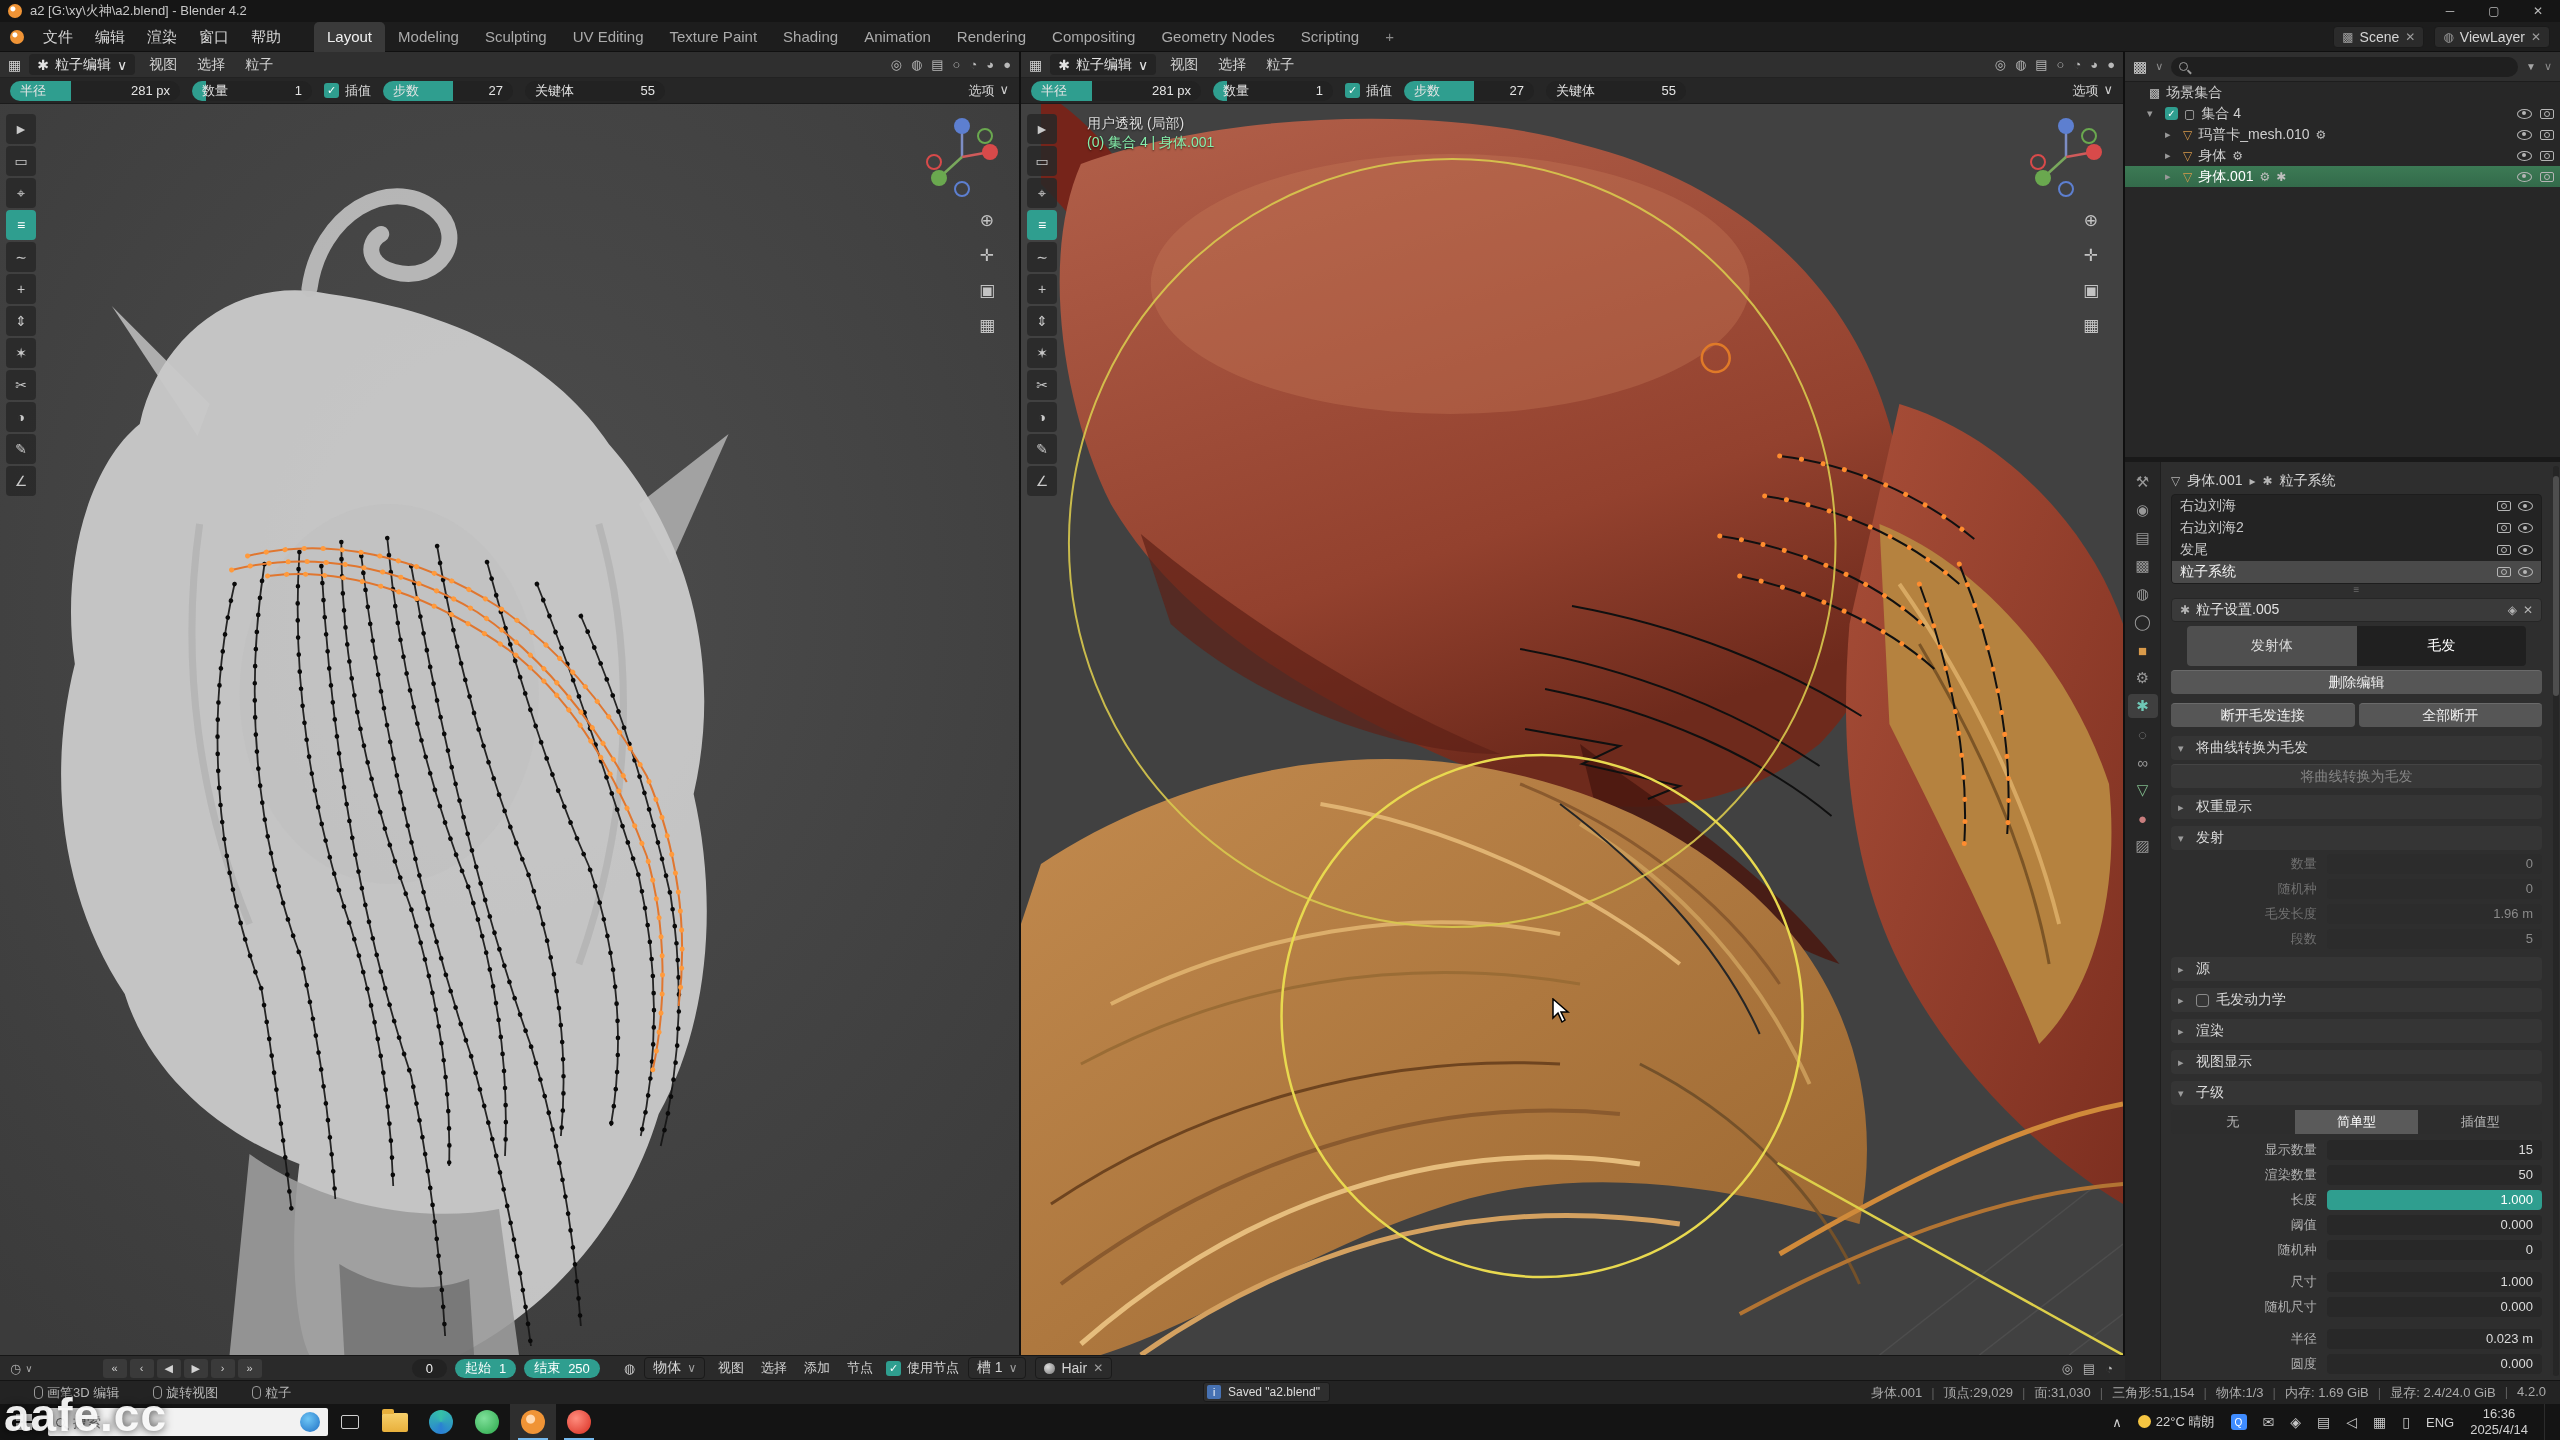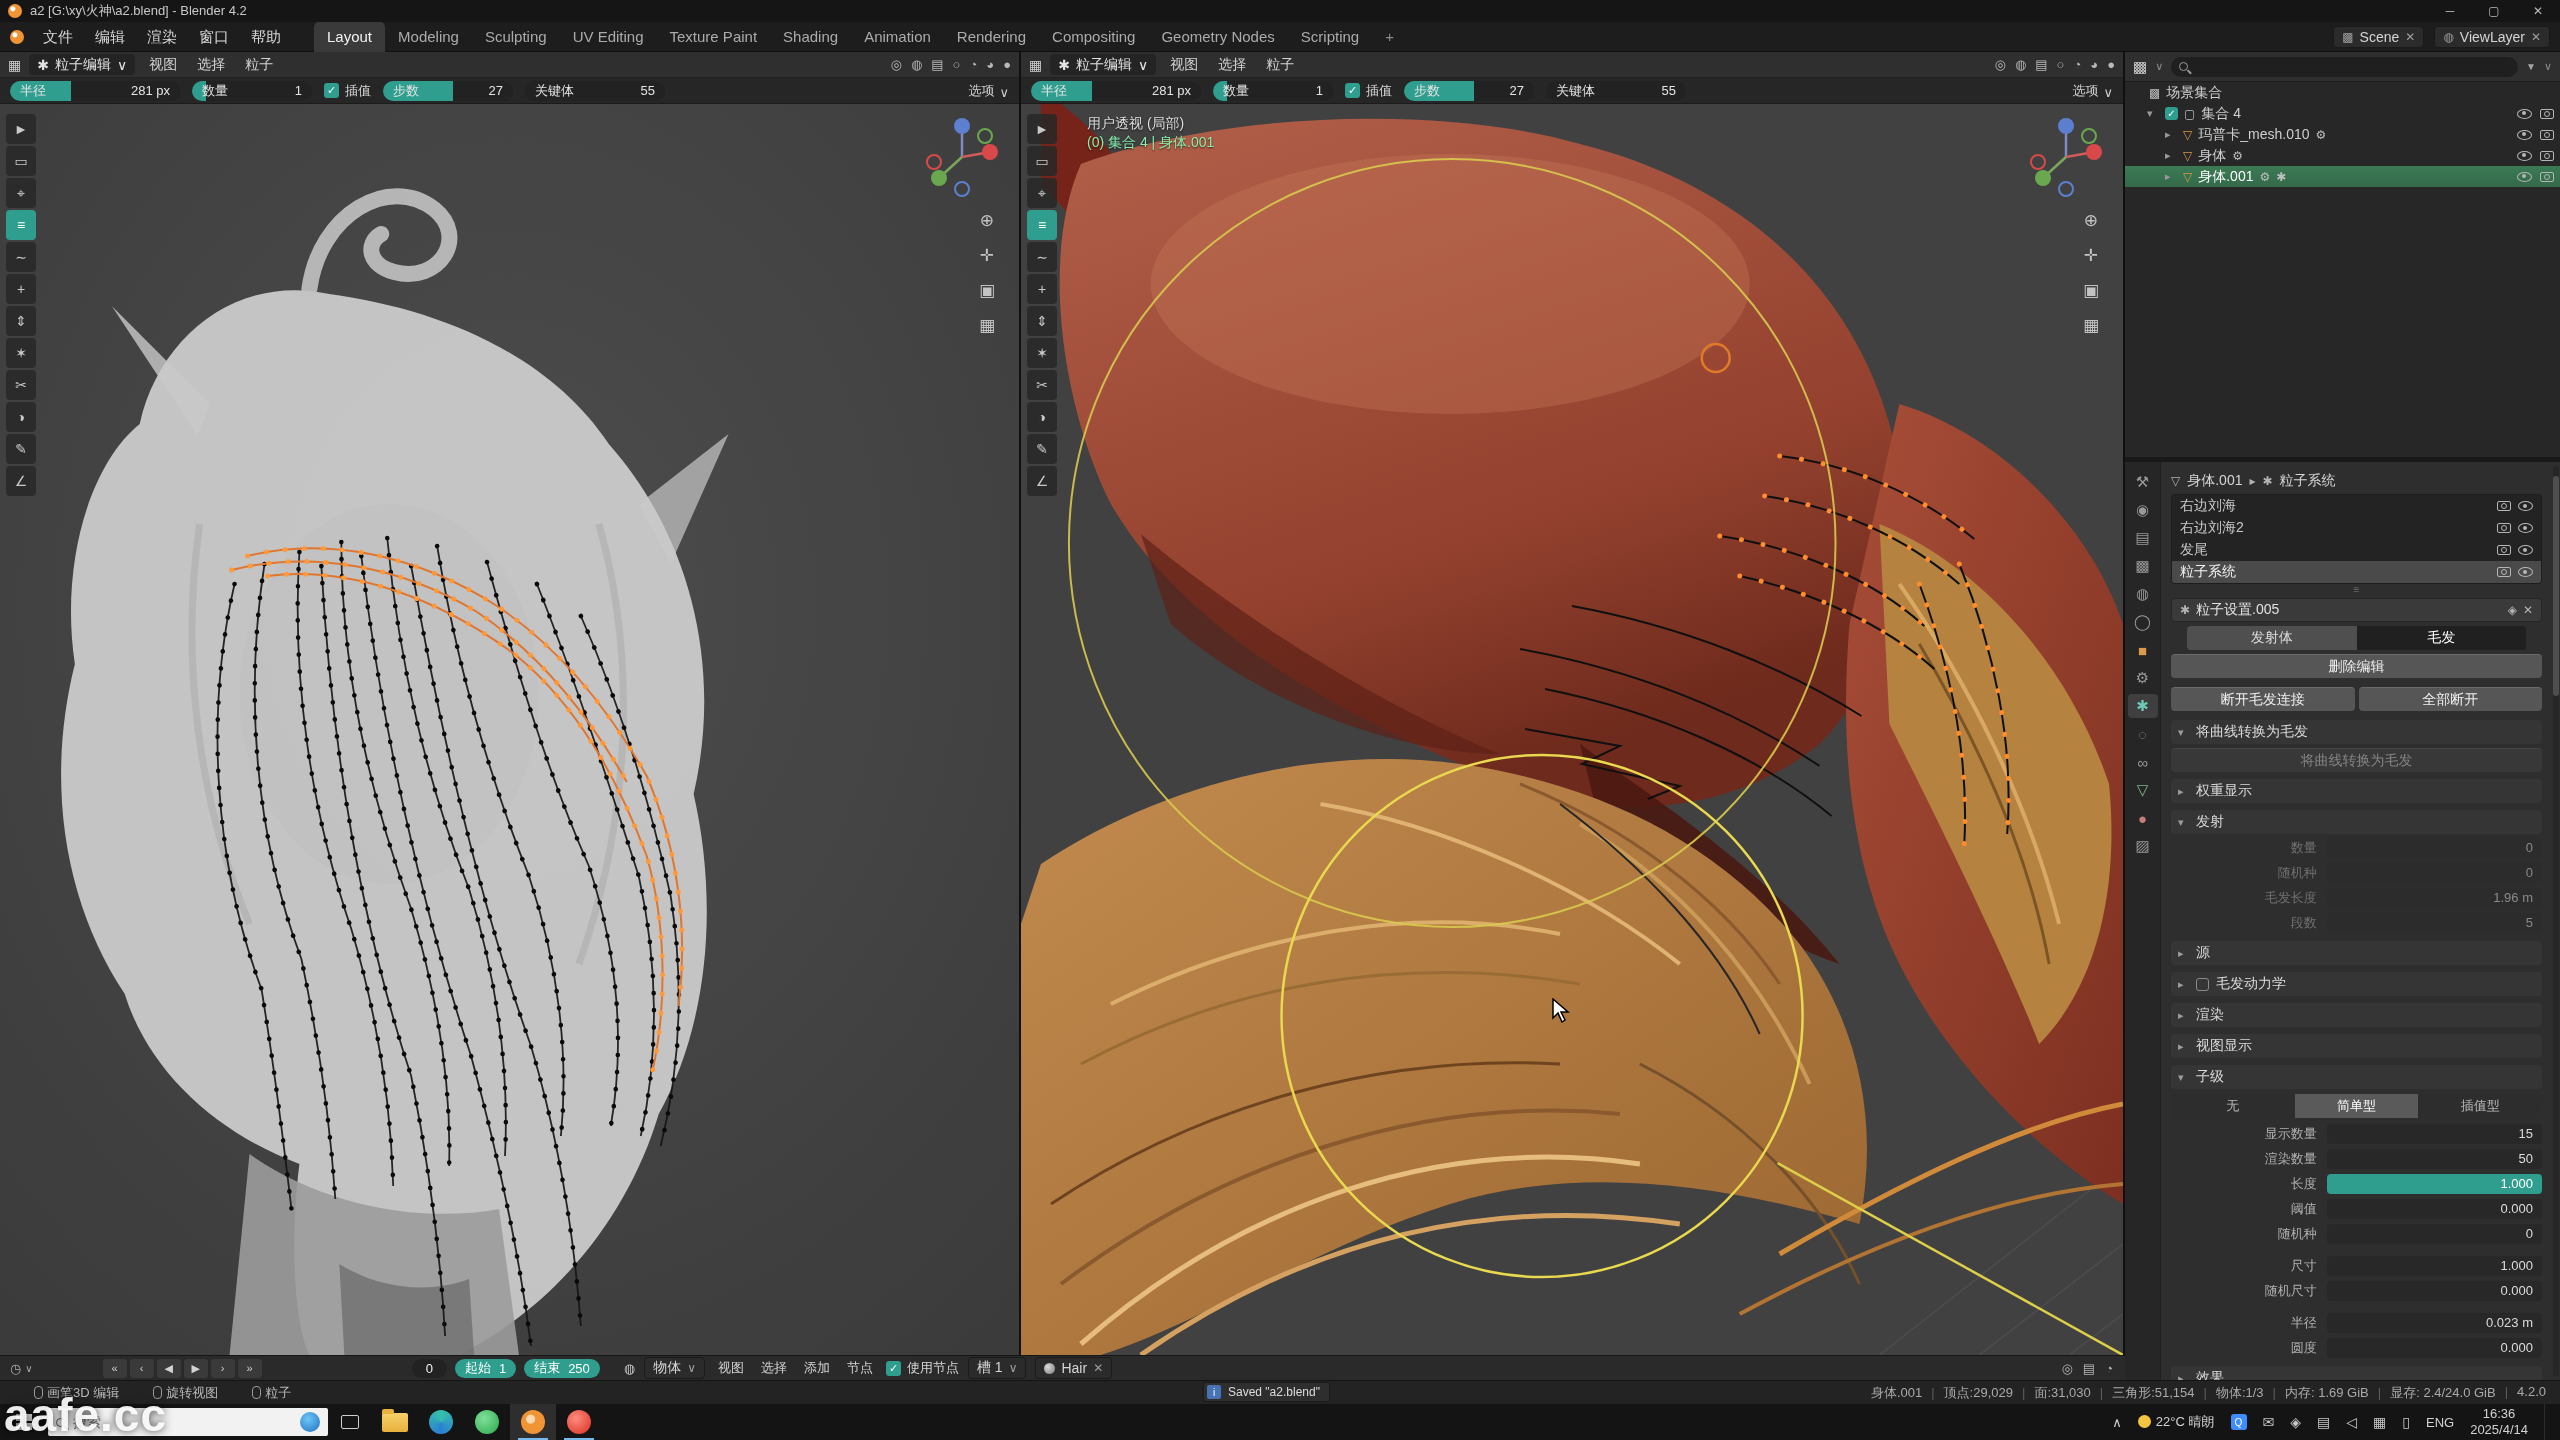--- a/index.html
+++ b/index.html
@@ -28,21 +28,21 @@
 .vheader{height:26px;background:#2f2f2f;display:flex;align-items:center;gap:8px;padding:0 8px;font-size:14px;border-bottom:1px solid #222}
 .vheader .menu{padding:0 6px;color:#d2d2d2}
 .modepill{display:flex;align-items:center;gap:6px;background:#242424;border-radius:4px;height:21px;padding:0 8px;color:#e2e2e2}
 .hicons{margin-left:auto;display:flex;align-items:center;gap:9px;color:#b9b9b9;font-size:13px}
 .vsettings{height:26px;background:#262626;display:flex;align-items:center;gap:12px;padding:0 10px;font-size:13px;border-bottom:1px solid #1b1b1b}
 .chip{position:relative;height:20px;background:#222;border-radius:10px;overflow:hidden;display:flex;align-items:center;justify-content:space-between;padding:0 10px;color:#e4e4e4}
 .chip .cfill{position:absolute;left:0;top:0;bottom:0;background:#2f9e8f}
 .chip span{position:relative}
 .cb{display:flex;align-items:center;gap:6px;color:#d7d7d7}
 .cbbox{width:15px;height:15px;border-radius:3px;background:#2f9e8f;color:#fff;font-size:11px;display:flex;align-items:center;justify-content:center}
-.opt{margin-left:auto;display:flex;gap:5px;align-items:flex-end;color:#cfcfcf}
+.opt{margin-left:auto;display:flex;gap:5px;align-items:flex-start;color:#cfcfcf}
 .vcanvas{position:absolute;left:0;top:52px;right:0;bottom:0}
 .vcanvas svg{width:100%;height:100%;display:block}
 .toolbar{position:absolute;left:6px;top:62px;width:32px;display:flex;flex-direction:column;gap:2px;z-index:5}
 .tool{width:30px;height:30px;border-radius:4px;background:rgba(40,40,40,.85);color:#c9c9c9;display:flex;align-items:center;justify-content:center;font-size:14px}
 .tool.active{background:#2f9e8f;color:#fff}
 .gizmo{position:absolute;right:12px;top:60px;width:90px;height:90px;z-index:5}
 .navicons{position:absolute;right:24px;top:158px;display:flex;flex-direction:column;gap:14px;color:#c3c3c3;font-size:17px;z-index:5;text-align:center}
 .vpoverlay{position:absolute;left:66px;top:62px;z-index:4;font-size:14px;color:#dedede;text-shadow:0 1px 2px rgba(0,0,0,.7);line-height:19px}
 .vpoverlay .l2{color:#86efac}
 
@@ -73,21 +73,21 @@
 .crumb{height:26px;display:flex;align-items:center;gap:7px;color:#d6d6d6}
 .crumb .ico{color:#b5b5b5;font-size:12px}
 .listbox{background:#232323;border:1px solid #1d1d1d;border-radius:4px;overflow:hidden}
 .lrow{height:22px;display:flex;align-items:center;padding:0 8px;color:#c9c9c9}
 .lrow.sel{background:#4a4a4a;color:#f2f2f2}
 .lrow .right{margin-left:auto;display:flex;gap:7px}
 .grip{height:10px;display:flex;align-items:center;justify-content:center;color:#6b6b6b;font-size:10px}
 .dblock{height:24px;background:#3a3a3a;border:1px solid #262626;border-radius:4px;display:flex;align-items:center;gap:6px;padding:0 8px;margin:4px 0;color:#e2e2e2}
 .dblock .flex{flex:1}
 .dblock .mini{color:#b3b3b3;font-size:12px}
-.seg2{display:flex;height:24px;border-radius:4px;overflow:hidden;margin:4px 16px}
+.seg2{display:flex;height:40px;border-radius:4px;overflow:hidden;margin:4px 16px}
 .seg2 div{flex:1;display:flex;align-items:center;justify-content:center;background:#4f4f4f;color:#ddd}
 .seg2 div.active{background:#202020;color:#fff}
 .btn{height:24px;border-radius:4px;background:#565656;color:#eee;display:flex;align-items:center;justify-content:center;margin:4px 0;border-top:1px solid #6a6a6a}
 .btn.dis{background:#383838;color:#848484;border-top:1px solid #444}
 .btnrow{display:flex;gap:4px;margin:9px 0}
 .btnrow .btn{flex:1;margin:0}
 .phead{height:24px;display:flex;align-items:center;gap:7px;background:#353535;border-radius:4px;margin-top:7px;padding:0 7px;color:#dadada}
 .phead .caret{color:#9c9c9c;font-size:11px;width:11px}
 .phead .hcb{width:13px;height:13px;border:1.5px solid #8a8a8a;border-radius:3px}
 .frow{height:22px;display:flex;align-items:center;margin:3px 0}

